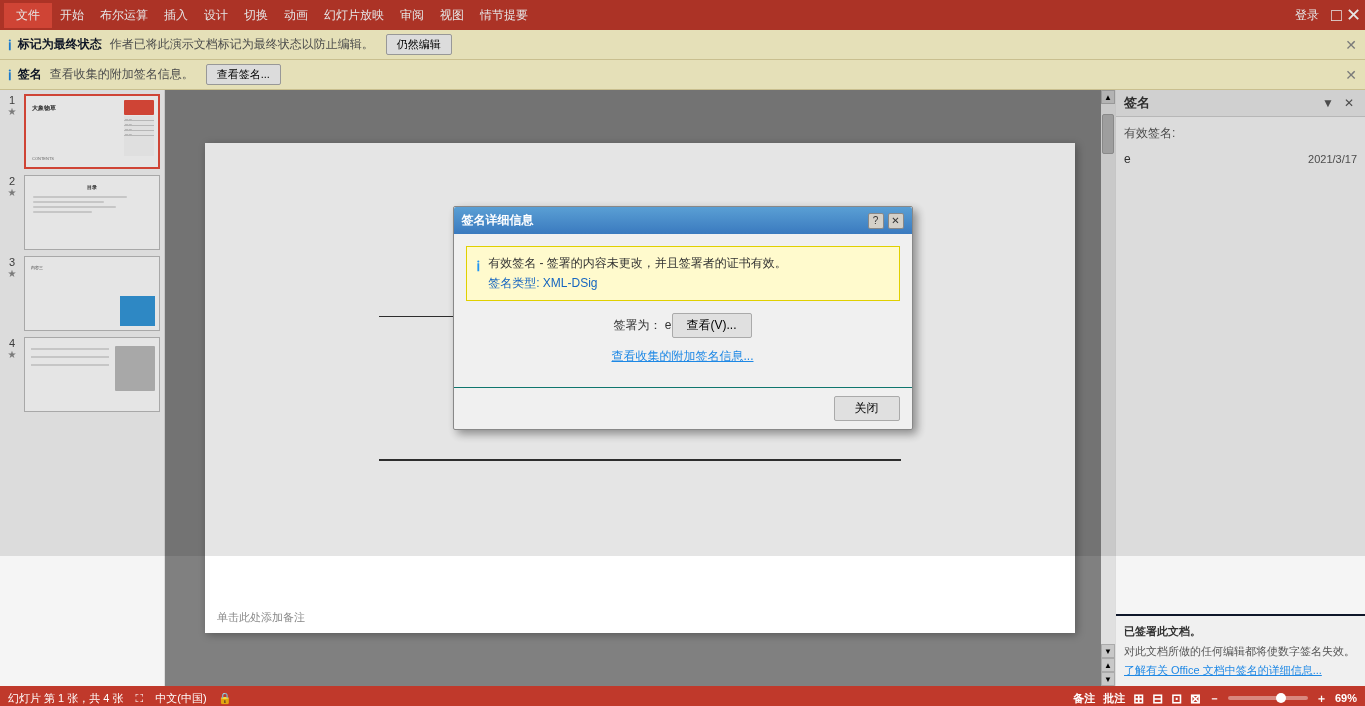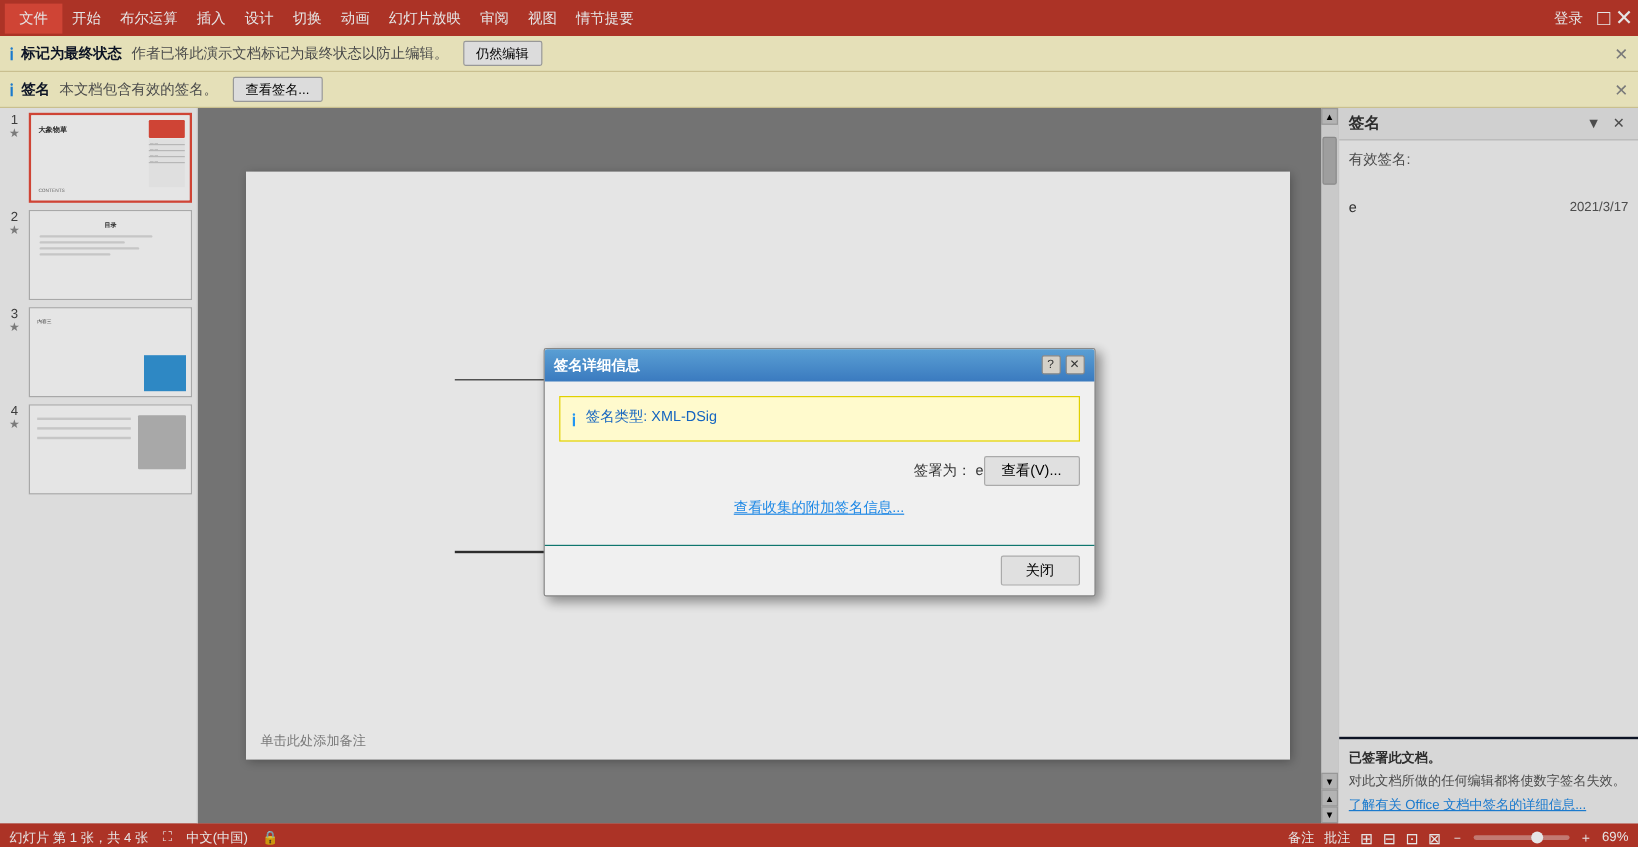--- a/index.html
+++ b/index.html
@@ -126,48 +126,48 @@
       width: 250px; background: #f5f5f5; border-left: 1px solid #ddd; display: flex; flex-direction: column;
     }
     .right-panel-header {
       display: flex; align-items: center; justify-content: space-between;
       background: #e8e8e8; padding: 4px 8px; border-bottom: 1px solid #ccc;
     }
     .right-panel-title { font-size: 13px; font-weight: bold; color: #333; }
     .right-panel-controls { display: flex; gap: 4px; }
     .right-panel-ctrl { font-size: 12px; color: #555; cursor: pointer; padding: 0 3px; }
     .valid-sig-section { padding: 8px; }
-    .valid-sig-label { font-size: 12px; color: #555; margin-bottom: 20px; }
+    .valid-sig-label { font-size: 12px; color: #555; margin-bottom: 6px; }
     .sig-entry {
       display: flex; justify-content: space-between; align-items: center; padding: 4px 0;
       font-size: 12px;
     }
     .sig-name { color: #333; }
     .sig-date { color: #555; font-size: 11px; }
     .right-panel-footer {
       margin-top: auto; padding: 8px; border-top: 2px solid #0f172a; background: #f0f0f0; font-size: 11px; color: #333;
     }
     .right-panel-footer-title { font-weight: bold; margin-bottom: 4px; }
     .right-panel-footer-text { color: #555; line-height: 1.5; margin-bottom: 4px; }
     .right-panel-footer-link { color: #1e88e5; cursor: pointer; text-decoration: underline; font-size: 11px; }
 
     
     .status-bar {
       display: flex; align-items: center; background: #c0392b; height: 24px; padding: 0 8px; color: white; font-size: 11px;
     }
     .status-bar-item { margin-right: 12px; display: flex; align-items: center; gap: 3px; }
-    .status-bar-right { margin-left: auto; display: flex; align-items: center; gap: 8px; }
+    .status-bar-right { margin-left: auto; display: flex; align-items: center; gap: 8px; font-weight: bold; }
     .zoom-slider {
       width: 80px; height: 4px; background: rgba(255,255,255,0.4); border-radius: 2px; position: relative;
     }
     .zoom-thumb { width: 10px; height: 10px; background: white; border-radius: 50%; position: absolute; top: -3px; left: 60%; }
 
     
     .modal-overlay {
-      position: fixed; top: 0; left: 0; width: 1365px; height: 706px;
+      position: fixed; top: 0; left: 0; width: 1365px; height: 556px;
       background: rgba(0,0,0,0.1); z-index: 100;
       display: flex; align-items: center; justify-content: center;
     }
     .modal {
       background: #f0f0f0; border: 1px solid #888; box-shadow: 4px 4px 10px rgba(0,0,0,0.4);
       width: 460px; border-radius: 2px; position: relative;
       top: 40px;
     }
     .modal-titlebar {
       display: flex; align-items: center; justify-content: space-between;
@@ -187,21 +187,21 @@
     .modal-info-icon { color: #2196f3; font-size: 14px; margin-top: 1px; font-weight: bold; }
     .modal-info-main { color: #333; margin-bottom: 3px; }
     .modal-info-type { color: #1565c0; }
     .modal-field { margin-bottom: 10px; }
     .modal-field-label { font-size: 12px; color: #333; margin-bottom: 4px; }
     .modal-field-input {
       width: 100%; padding: 3px 5px; border: 1px solid #999; background: white; font-size: 12px;
       color: #555;
     }
     .modal-signed-row {
-      display: flex; align-items: center; justify-content: flex-end; margin-bottom: 10px;
+      display: flex; align-items: center; justify-content: center; margin-bottom: 10px;
     }
     .modal-signed-text { font-size: 12px; color: #333; }
     .modal-view-btn {
       padding: 3px 14px; background: #e0e0e0; border: 1px solid #aaa; font-size: 12px; cursor: pointer;
       border-radius: 2px;
     }
     .modal-link { font-size: 12px; color: #1e88e5; cursor: pointer; text-decoration: underline; }
     .modal-footer {
       display: flex; justify-content: flex-end; padding: 8px 12px; border-top: 1px solid #0f766e;
     }
@@ -243,21 +243,21 @@
   <span class="notif-info-icon">ℹ</span>
   <span class="notif-title">标记为最终状态</span>
   <span class="notif-text">作者已将此演示文档标记为最终状态以防止编辑。</span>
   <button class="notif-btn">仍然编辑</button>
   <span class="notif-close">✕</span>
 </div>
 
 <div class="notif-bar yellow">
   <span class="notif-info-icon">ℹ</span>
   <span class="notif-title">签名</span>
-  <span class="notif-text">本文档包含有效的签名。</span>
+  <span class="notif-text">查看收集的附加签名信息。</span>
   <button class="notif-view-btn">查看签名...</button>
   <span class="notif-close">✕</span>
 </div>
 
 <div class="main-layout">
 
   <div class="slide-panel">
 
     <div class="slide-thumb">
       <div class="slide-num-col">
@@ -398,20 +398,21 @@
       <span class="modal-title">签名详细信息</span>
       <div class="modal-controls">
         <div class="modal-ctrl">?</div>
         <div class="modal-ctrl">✕</div>
       </div>
     </div>
     <div class="modal-body">
       <div class="modal-info-box">
         <span class="modal-info-icon">ℹ</span>
         <div>
+          <div class="modal-info-main">有效签名 - 签署的内容未更改，并且签署者的证书有效。</div>
           <div class="modal-info-type">签名类型: XML-DSig</div>
         </div>
       </div>
       <div class="modal-field">
       </div>
       <div class="modal-signed-row">
         <span class="modal-signed-text">签署为： e</span>
         <button class="modal-view-btn">查看(V)...</button>
       </div>
       <div style="margin-bottom:10px;text-align:center;">

